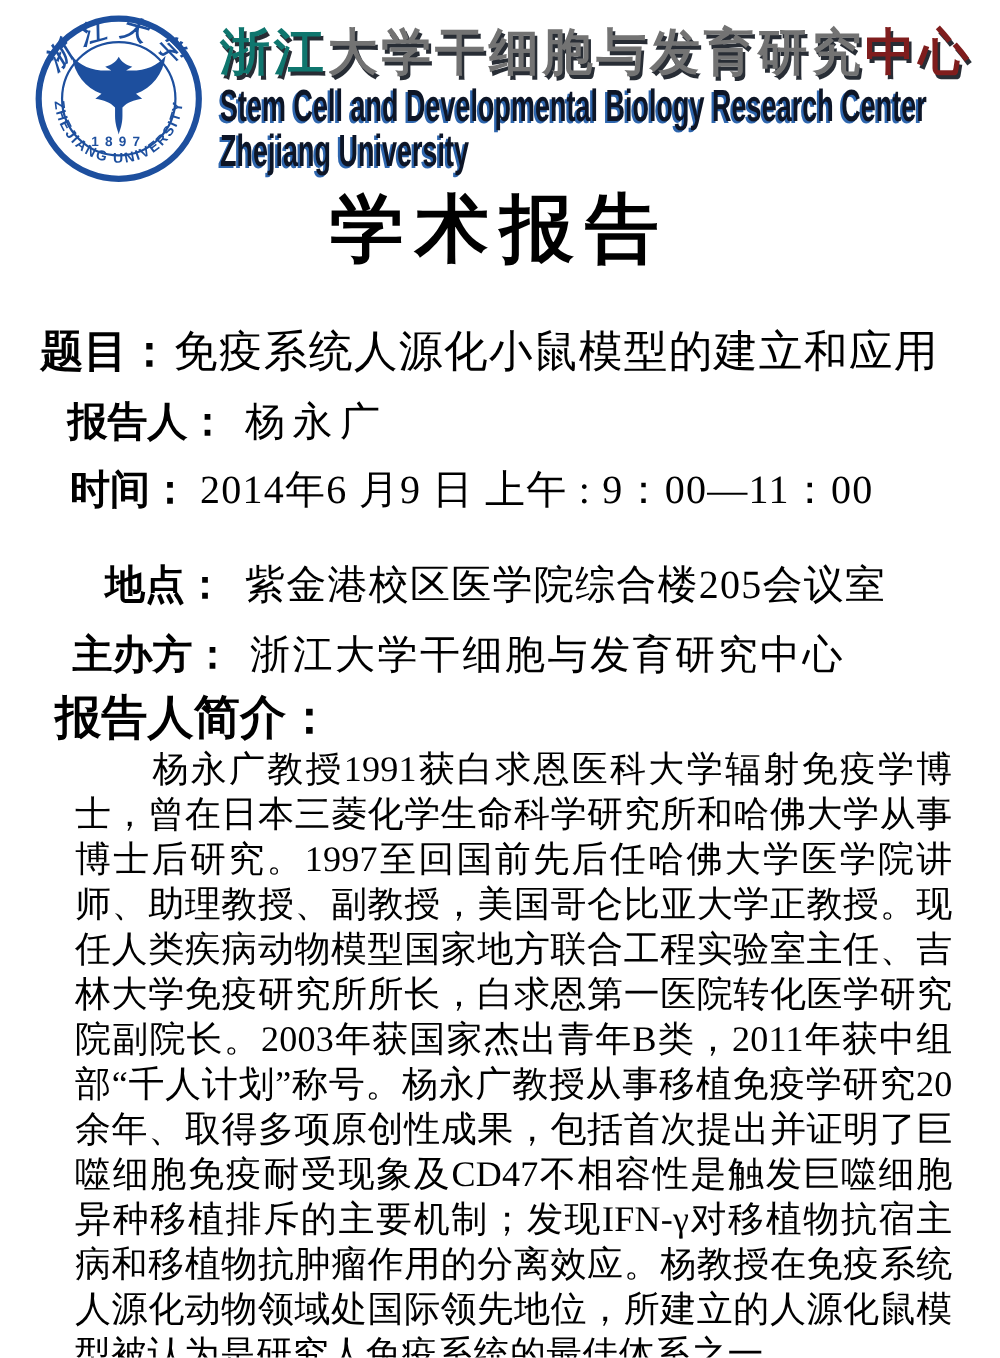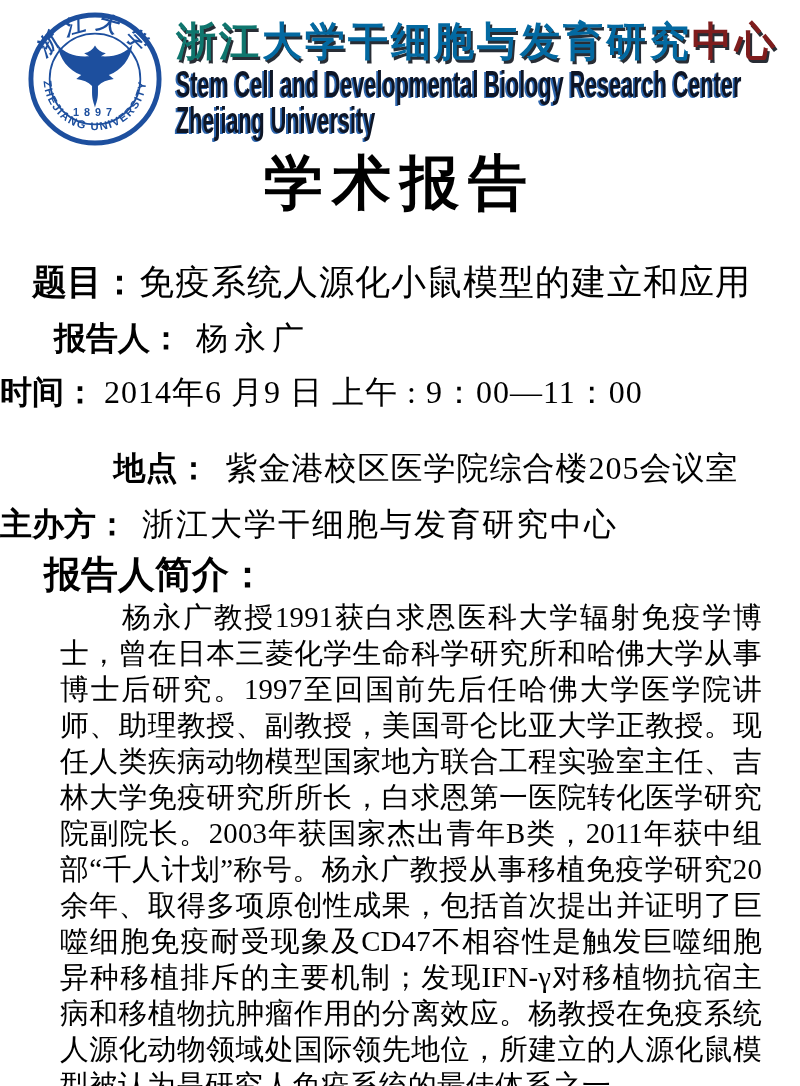--- a/index.html
+++ b/index.html
@@ -66,27 +66,27 @@
     font-family: "Liberation Sans", sans-serif;
   }
   .field .value { font-family: "Liberation Serif", serif; }
 
   .field-topic   { padding-left: 32px; font-size: 35px; line-height: 44px; }
   .field-topic .value { margin-left: 2px; letter-spacing: 1px; }
 
   .field-speaker { padding-left: 54px; margin-top: 12px; }
   .field-speaker .value { margin-left: 14px; letter-spacing: 6px; }
 
-  .field-time    { margin-top: 12px; }
+  .field-time    { padding-left: 56px; margin-top: 12px; }
   .field-time .value { margin-left: 8px; letter-spacing: 1px; }
 
-  .field-venue   { padding-left: 52px; margin-top: 34px; text-align: center; }
+  .field-venue   { padding-left: 84px; margin-top: 34px; }
   .field-venue .value { margin-left: 16px; letter-spacing: 1px; }
 
-  .field-organizer { margin-top: 14px; }
+  .field-organizer { padding-left: 58px; margin-top: 14px; }
   .field-organizer .value { margin-left: 14px; letter-spacing: 2px; }
 
   
   .bio-heading {
     margin: 8px 0 0 44px;
     font-size: 37px;
     font-weight: bold;
     line-height: 44px;
     font-family: "Liberation Sans", sans-serif;
   }
@@ -139,21 +139,21 @@
         <text class="seal-arc-top" font-size="21" letter-spacing="9" fill="#1d4f9e">
           <textPath href="#arc-top" startOffset="50%" text-anchor="middle">浙江大学</textPath>
         </text>
         <text class="seal-year" x="70" y="108" text-anchor="middle" font-size="11" letter-spacing="5" fill="#1d4f9e">1897</text>
         <text class="seal-arc-bottom" font-size="11.5" letter-spacing="1.5" fill="#1d4f9e">
           <textPath href="#arc-bottom" startOffset="50%" text-anchor="middle">ZHEJIANG UNIVERSITY</textPath>
         </text>
       </svg>
     </div>
     <div class="header-text">
-      <div class="title-cn"><span style="color: #0f766e;">浙江</span><span style="color: #0369a1;">大学干细胞与发育研究</span><span style="color: #7f1d1d;">中心</span></div>
+      <div class="title-cn"><span style="color: #0f766e;">浙江</span><span style="color: #737373;">大学干细胞与发育研究</span><span style="color: #7f1d1d;">中心</span></div>
       <div class="title-en">Stem Cell and Developmental Biology Research Center</div>
       <div class="title-en line2">Zhejiang University</div>
     </div>
   </header>
 
   <h1 class="main-title">学术报告</h1>
 
   <section class="fields">
     <div class="field field-topic">
       <span class="label">题目：</span><span class="value">免疫系统人源化小鼠模型的建立和应用</span>

